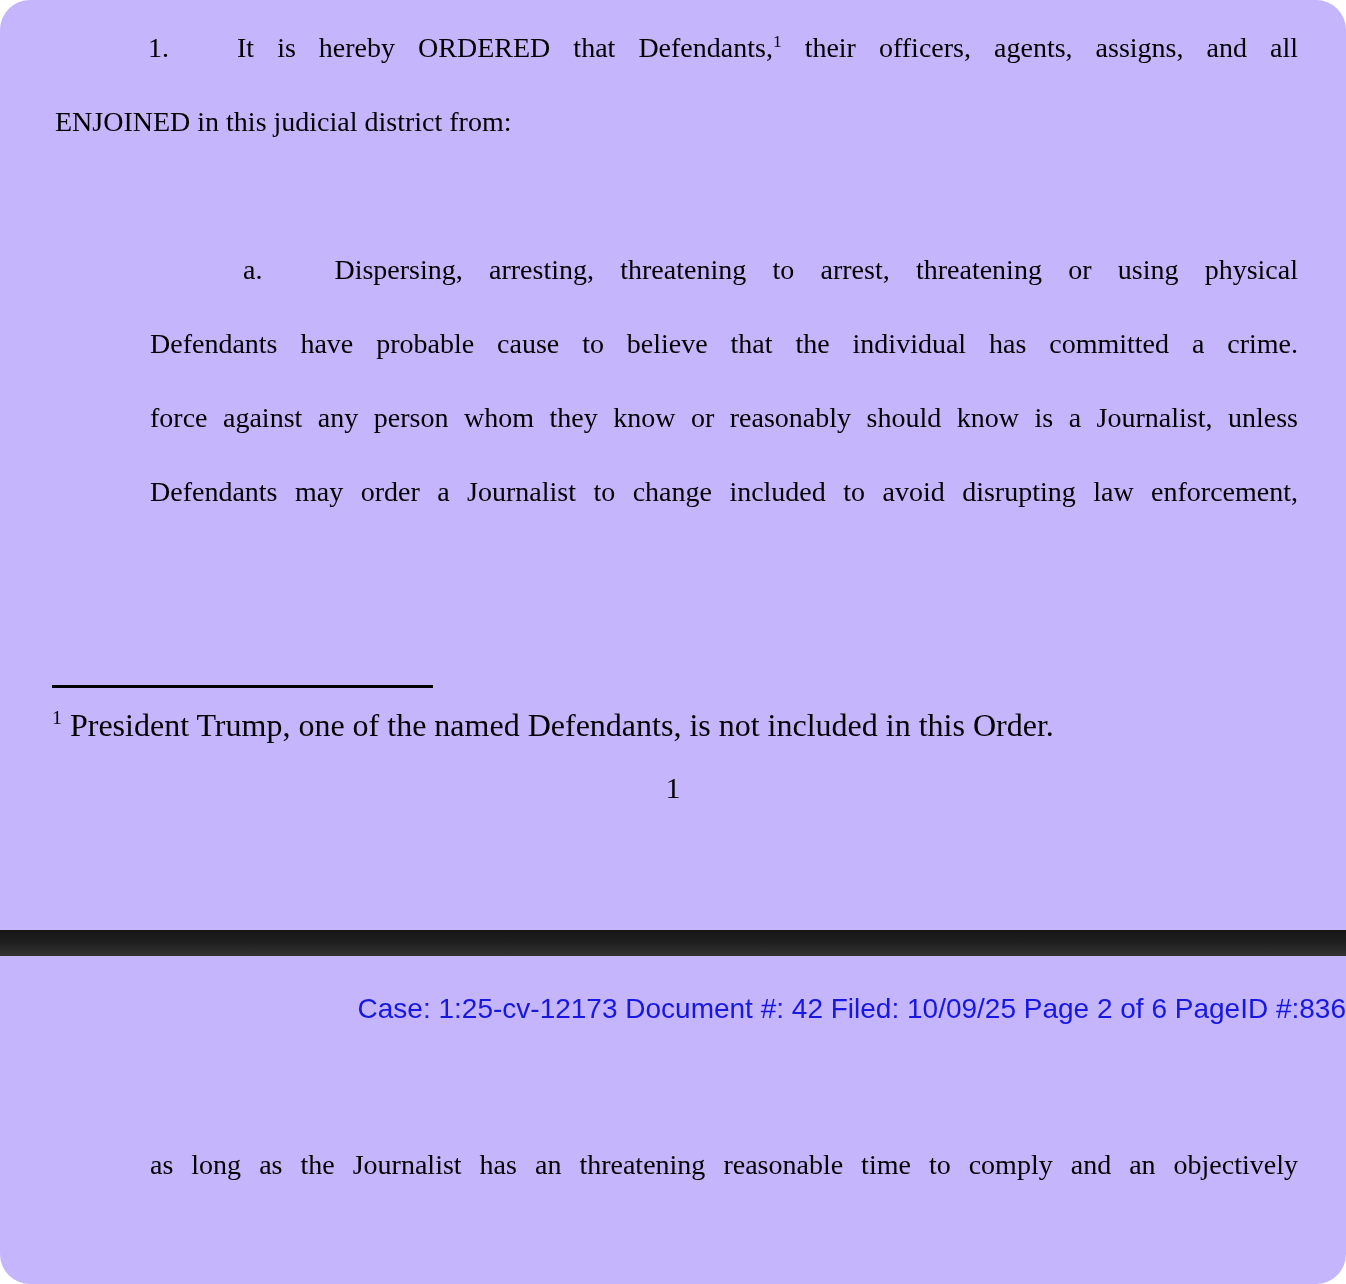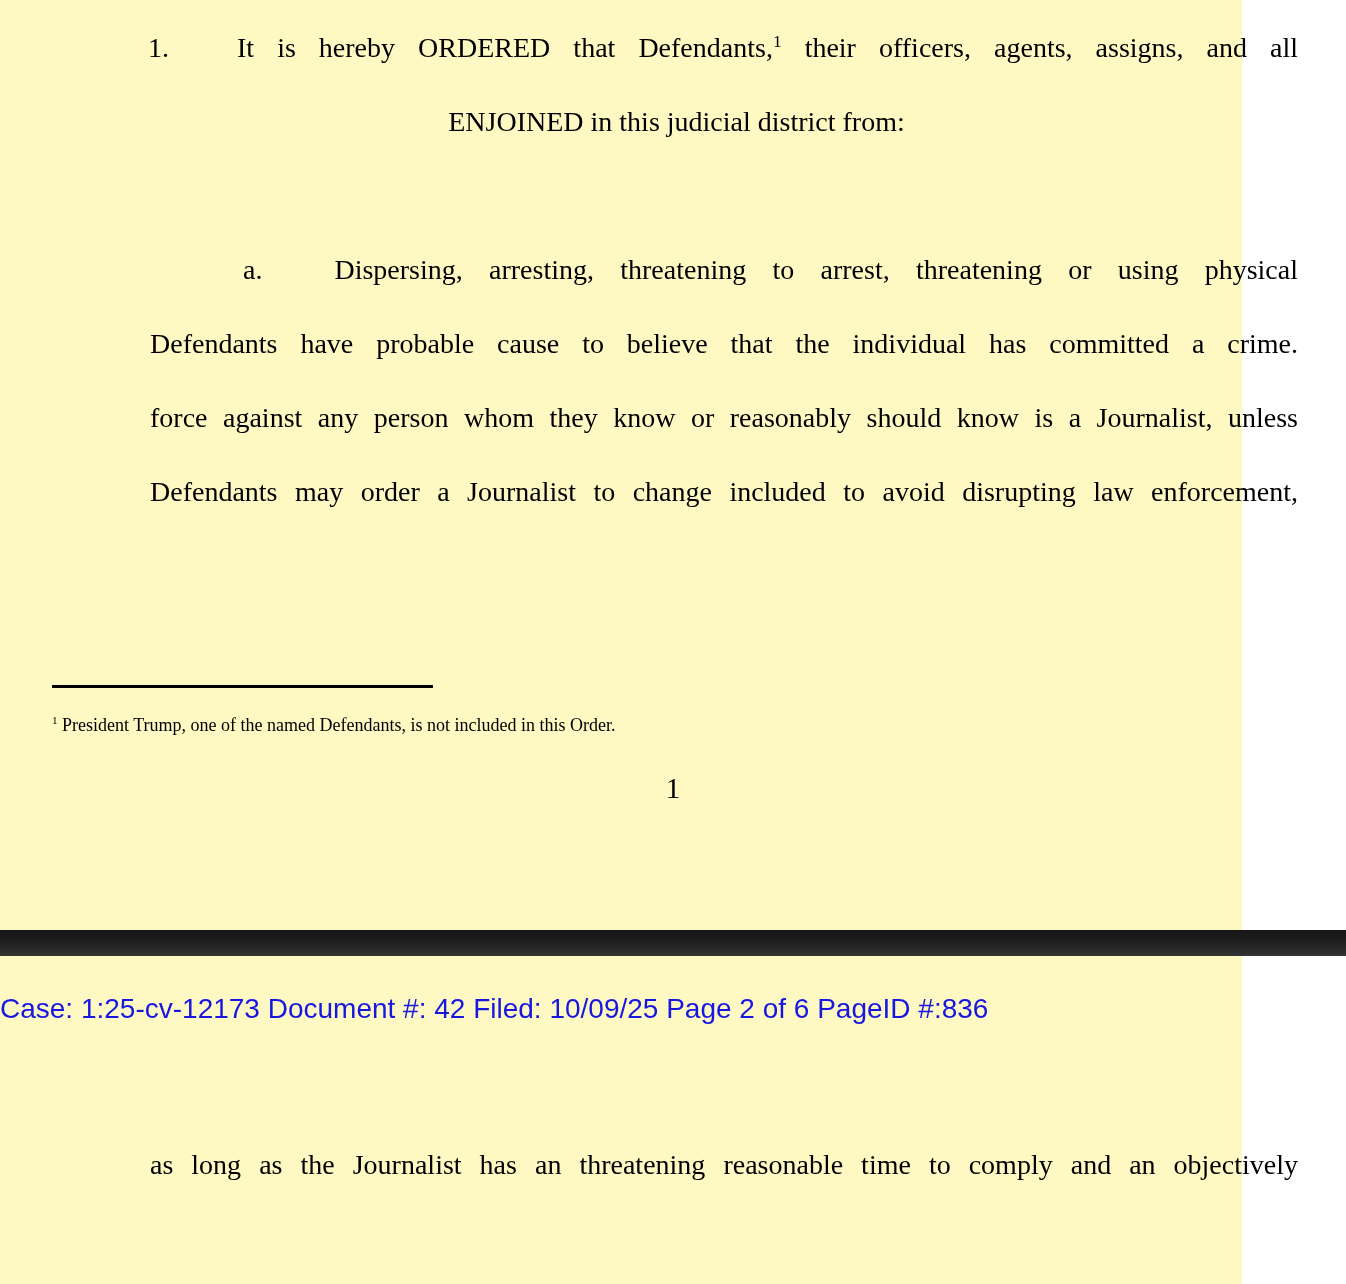--- a/index.html
+++ b/index.html
@@ -3,58 +3,58 @@
 <meta charset="utf-8">
 <style>
   * { margin: 0; padding: 0; box-sizing: border-box; }
   html, body { background: #ffffff; }
   body {
     width: 1346px; height: 1284px;
     font-family: "Liberation Serif", serif;
     color: #000000;
     overflow: hidden;
   }
-  .doc { position: relative; width: 1242px; height: 1284px; background: #fef9c3; }
+  .doc { position: relative; width: 1346px; height: 1284px; background: #c4b5fd; border-radius: 30px; }
 
   
   .bodytext { font-size: 28px; line-height: 74px; }
   .jline { text-align: justify; text-align-last: justify; }
-  .lline { text-align: center; }
+  .lline { text-align: left; }
   .indent93 { text-indent: 93px; }
   sup { font-size: 0.62em; line-height: 0; }
   .tab1 { display: inline-block; width: 68px; }
   .tab2 { display: inline-block; width: 72px; }
 
   .para1 { position: absolute; top: 11px; left: 55px; width: 1243px; }
   .paraA { position: absolute; top: 233px; left: 150px; width: 1148px; }
 
   .fn-rule {
     position: absolute; top: 685px; left: 52px;
     width: 381px; height: 0;
     border-top: 3px solid #000000;
   }
   .footnote {
     position: absolute; top: 703px; left: 52px; width: 1240px;
-    font-size: 18px; line-height: 44px; text-align: left;
+    font-size: 32px; line-height: 44px; text-align: left;
   }
 
   .pagenum {
     position: absolute; top: 766px; left: 0; width: 1346px;
     text-align: center; font-size: 30px; line-height: 44px;
   }
 
   .pagebreak-bar {
     position: absolute; top: 930px; left: 0;
     width: 1346px; height: 26px;
     background: linear-gradient(180deg, #161616 0%, #1e1e1e 45%, #333333 100%);
   }
 
   .stamp {
     position: absolute; top: 992px; left: 0; width: 1346px;
-    text-align: left;
+    text-align: right;
     font-family: "Liberation Sans", sans-serif;
     font-size: 28px; line-height: 34px;
   }
 
   .para2 { position: absolute; top: 1128px; left: 150px; width: 1148px; }
 </style>
 </head>
 <body>
 
 <div class="doc">

